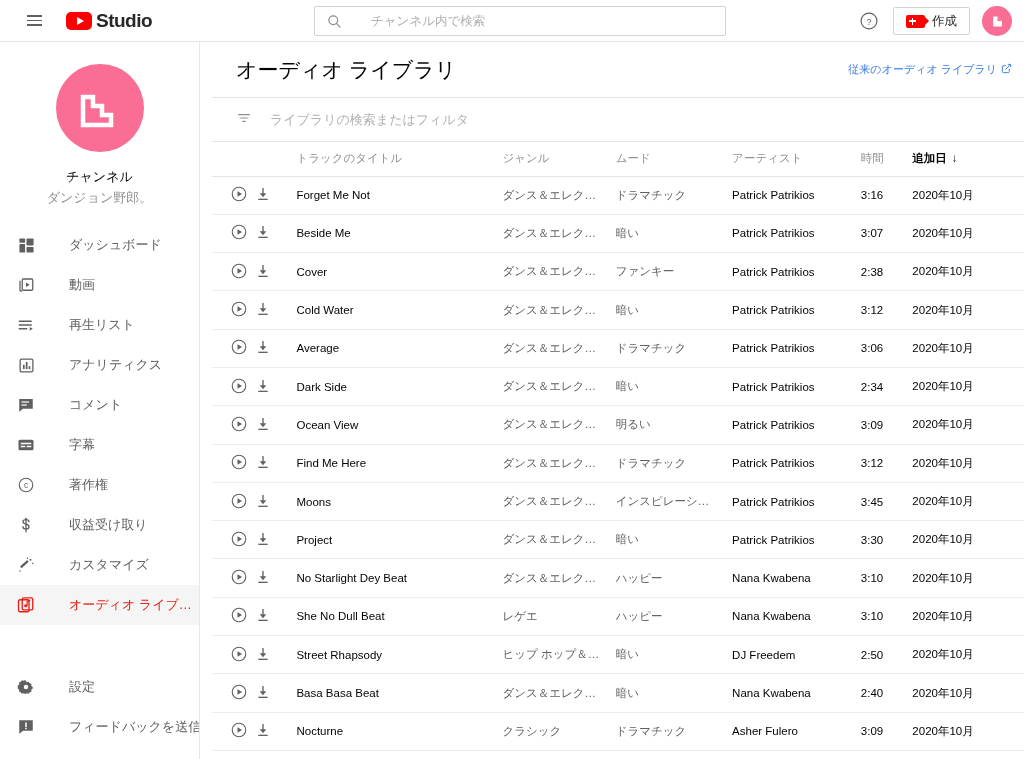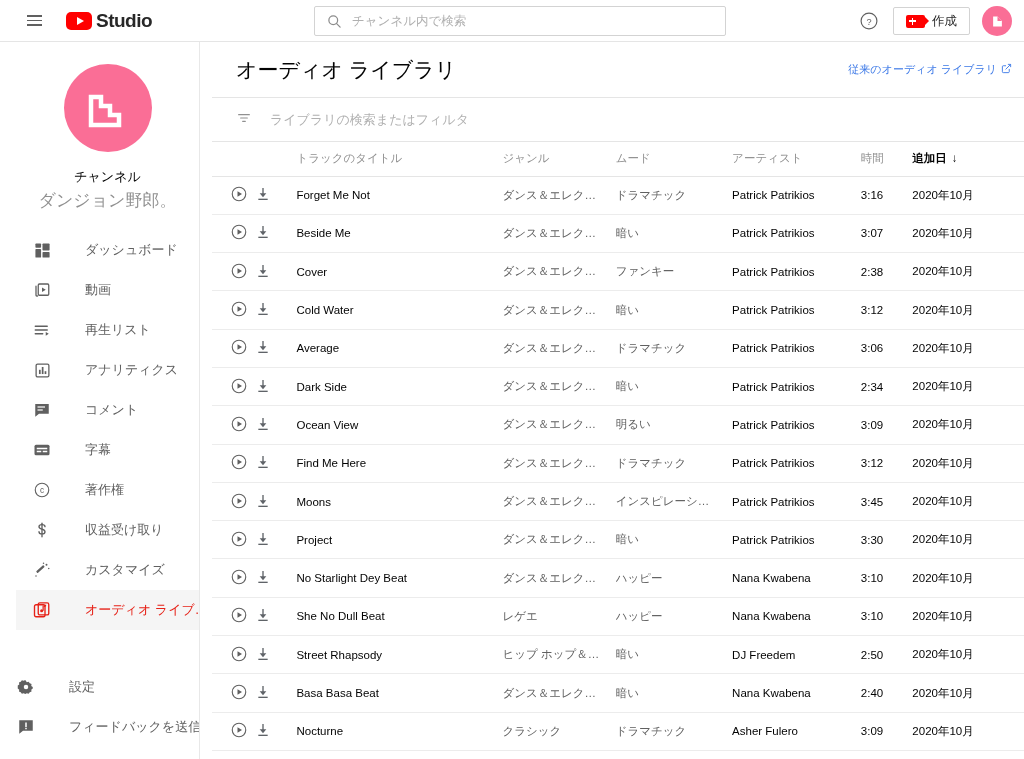--- a/index.html
+++ b/index.html
@@ -43,21 +43,21 @@
 
   #search-wrap {
     position: absolute; left: 314px; top: 6px;
     width: 412px; height: 30px;
     border: 1px solid #d3d3d3; border-radius: 2px;
     display: flex; align-items: center; background: #fff;
   }
   #search-icon { margin-left: 12px; margin-right: 10px; display: flex; }
   #search-input {
     border: none; outline: none; width: 340px; font-size: 12.5px;
-    color: #606060; font-family: inherit; background: transparent;
+    color: #606060; font-family: inherit; background: transparent; margin-left: 19px;
   }
   #search-input::placeholder { color: #b0b0b0; }
 
   #top-right {
     position: absolute; right: 12px; top: 0; height: 42px;
     display: flex; align-items: center; gap: 12px;
   }
   #help-btn {
     width: 24px; height: 24px; border-radius: 50%;
     display: flex; align-items: center; justify-content: center; cursor: pointer;
@@ -86,32 +86,31 @@
     background: #fa6e96; cursor: pointer;
     display: flex; align-items: center; justify-content: center;
   }
 
   
   #sidebar {
     position: absolute; top: 42px; left: 0;
     width: 200px; height: 717px;
     background: #fff; border-right: 1px solid #e8e8e8;
     overflow: hidden;
-    padding-left: 16px;
   }
   #channel-block {
     padding-top: 22px; padding-bottom: 18px;
     display: flex; flex-direction: column; align-items: center;
   }
   #avatar-big {
     width: 88px; height: 88px; border-radius: 50%;
     background: #fa6e96; display: flex; align-items: center; justify-content: center;
   }
   #channel-name { margin-top: 16px; font-size: 13px; color: #030303; }
-  #channel-sub { margin-top: 3px; font-size: 17px; color: #909090; }
+  #channel-sub { margin-top: 3px; font-size: 13px; color: #909090; }
 
   .nav-item {
     height: 40px; display: flex; align-items: center;
     padding-left: 14px; cursor: pointer; position: relative; gap: 12px;
   }
   .nav-item .nav-ico {
     width: 24px; height: 24px; display: flex;
     align-items: center; justify-content: center; flex: 0 0 24px;
   }
   .nav-item .nav-label {

